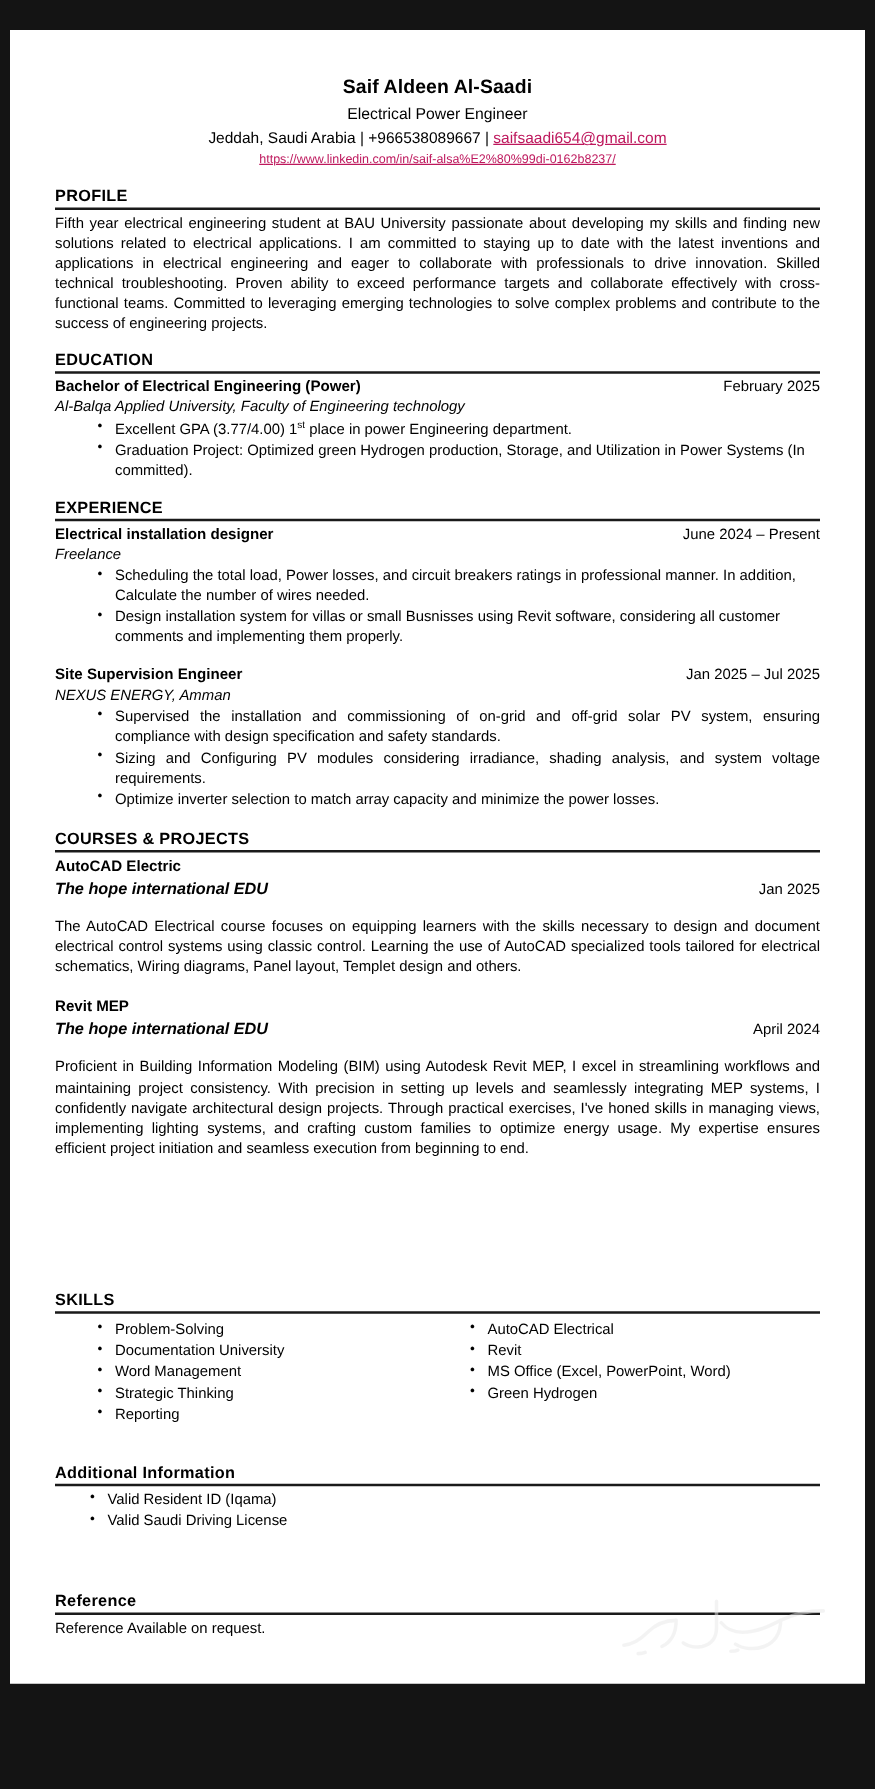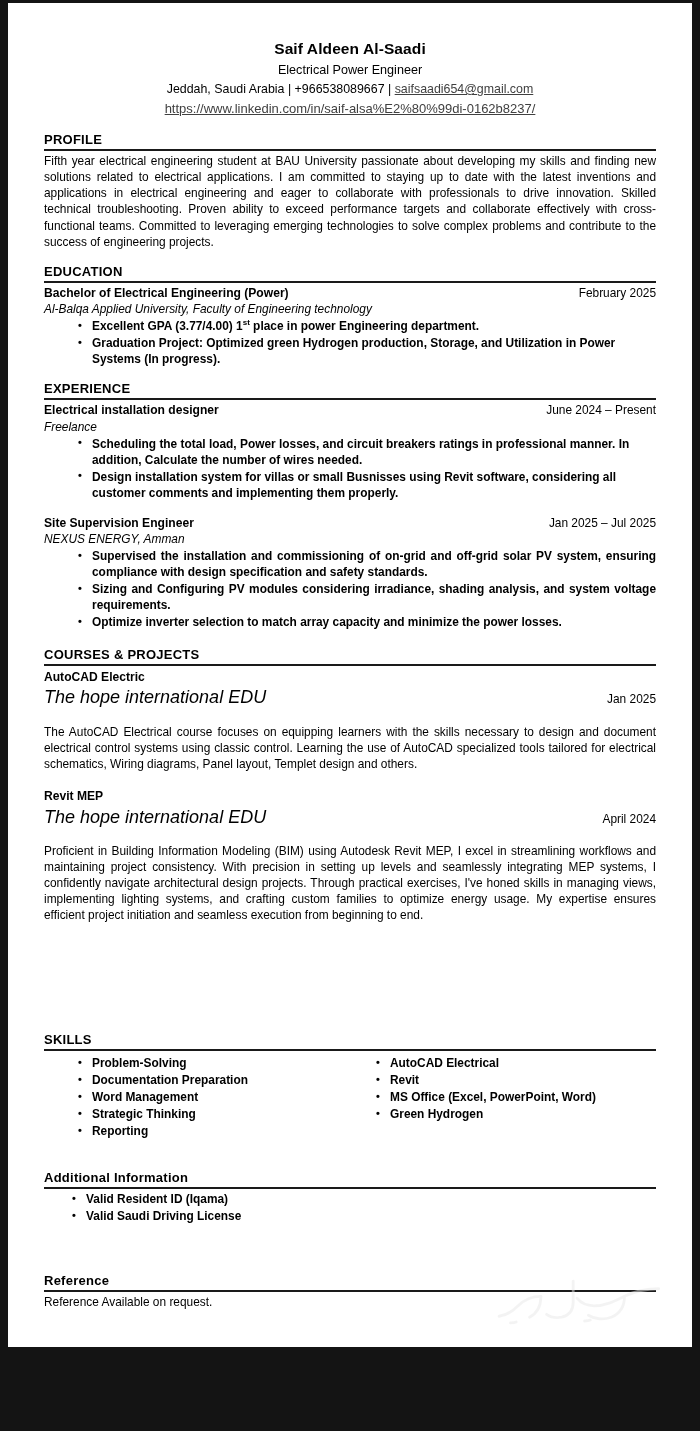--- a/index.html
+++ b/index.html
@@ -25,21 +25,21 @@
 
   
   .page {
     position: absolute;
     left: 8px;
     width: 684px;
     background: #ffffff;
     box-sizing: border-box;
     overflow: hidden;
   }
-  .page-one { top: 3px;   height: 1067px; }
+  .page-one { top: 24px;   height: 1067px; }
   .page-two { top: 966px; height: 381px; }
 
   .sheet-inner {
     padding: 0 36px;
     box-sizing: border-box;
   }
 
   
   .doc-header {
     text-align: center;
@@ -56,25 +56,25 @@
     line-height: 1.45;
     margin-top: 1px;
   }
   .contact-line {
     font-size: 12.4px;
     line-height: 1.5;
     margin-top: 1px;
     white-space: nowrap;
   }
   .link {
-    color: #404040;
+    color: #be185d;
     text-decoration: underline;
   }
   .linkedin-line {
-    font-size: 13px;
+    font-size: 10px;
     line-height: 1.5;
     margin-top: 0px;
   }
 
   
   .section { margin-top: 14px; }
   .section-title {
     font-size: 13px;
     font-weight: bold;
     letter-spacing: .25px;
@@ -117,21 +117,20 @@
     font-size: 11.9px;
     font-style: italic;
     line-height: 1.35;
   }
 
   
   ul.bullets {
     margin: 1px 0 0 0;
     padding-left: 34px;
     list-style: none;
-    font-weight: bold;
   }
   ul.bullets > li {
     position: relative;
     font-size: 11.9px;
     line-height: 1.35;
     padding-left: 14px;
     margin-bottom: 1px;
   }
   ul.bullets > li::before {
     content: "\2022";
@@ -151,23 +150,24 @@
     font-weight: bold;
     line-height: 1.4;
   }
   .course-row {
     display: flex;
     justify-content: space-between;
     align-items: baseline;
     gap: 10px;
   }
   .course-org {
-    font-size: 18px;
+    font-size: 13px;
     font-style: italic;
     line-height: 1.4;
+    font-weight: bold;
   }
   .course-date {
     font-size: 11.9px;
     line-height: 1.4;
     white-space: nowrap;
   }
   .course-desc {
     font-size: 11.9px;
     line-height: 1.35;
     text-align: justify;
@@ -225,21 +225,21 @@
         <div class="section-title">EDUCATION</div>
         <div class="rule"></div>
         <div class="entry">
           <div class="entry-row">
             <div class="entry-title">Bachelor of Electrical Engineering (Power)</div>
             <div class="entry-date">February 2025</div>
           </div>
           <div class="entry-sub">Al-Balqa Applied University, Faculty of Engineering technology</div>
           <ul class="bullets">
             <li><span>Excellent GPA (3.77/4.00) 1</span><sup>st</sup><span> place in power Engineering department.</span></li>
-            <li>Graduation Project: Optimized green Hydrogen production, Storage, and Utilization in Power Systems (In progress).</li>
+            <li>Graduation Project: Optimized green Hydrogen production, Storage, and Utilization in Power Systems (In committed).</li>
           </ul>
         </div>
       </div>
 
       <div class="section">
         <div class="section-title">EXPERIENCE</div>
         <div class="rule"></div>
 
         <div class="entry">
           <div class="entry-row">
@@ -296,21 +296,21 @@
   <div class="page page-two">
     <div class="sheet-inner">
 
       <div class="section" style="margin-top:0;">
         <div class="section-title">SKILLS</div>
         <div class="rule"></div>
         <div class="skills-grid">
           <div class="skills-col left">
             <ul class="bullets">
               <li>Problem-Solving</li>
-              <li>Documentation Preparation</li>
+              <li>Documentation University</li>
               <li>Word Management</li>
               <li>Strategic Thinking</li>
               <li>Reporting</li>
             </ul>
           </div>
           <div class="skills-col right">
             <ul class="bullets">
               <li>AutoCAD Electrical</li>
               <li>Revit</li>
               <li>MS Office (Excel, PowerPoint, Word)</li>

